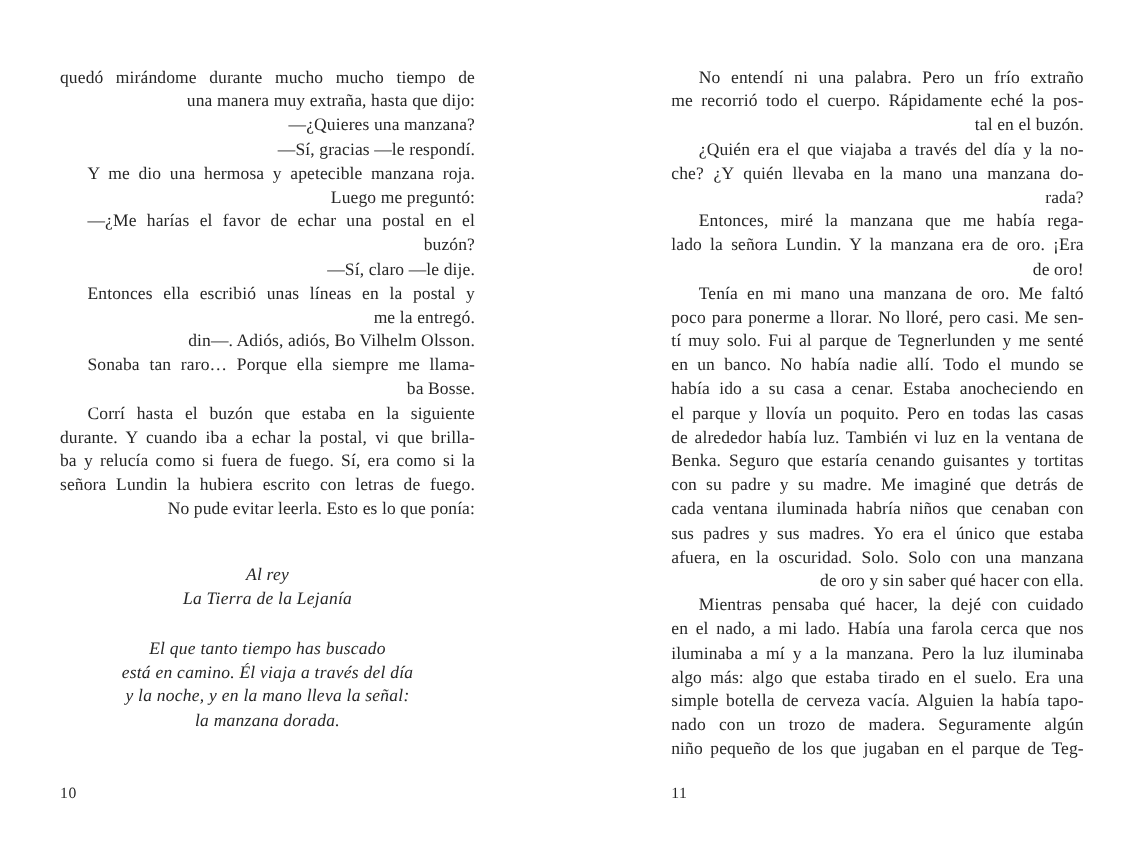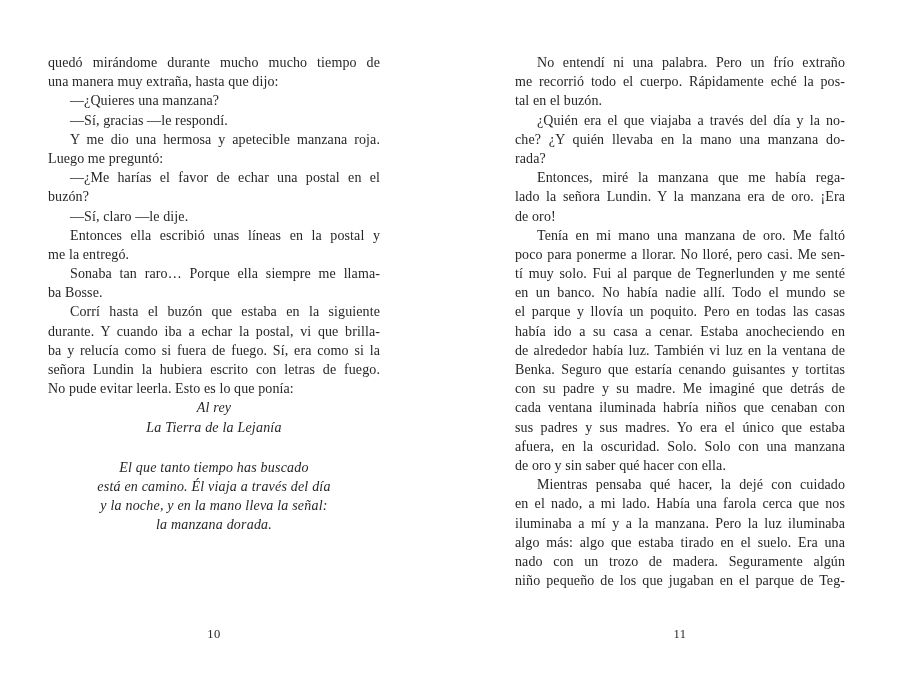--- a/index.html
+++ b/index.html
@@ -14,61 +14,62 @@
     font-family: "Liberation Serif", "DejaVu Serif", serif;
     color: #262626;
     overflow: hidden;
   }
   .page {
     position: absolute;
     top: 0;
     height: 680px;
   }
   .page-left  { left: 48px;  width: 332px; }
-  .page-right { left: 515px; width: 330px; }
+  .page-right { left: 537px; width: 330px; }
   .text-block {
     position: absolute;
     top: 53px;
     left: 0;
     right: 0;
     font-size: 14px;
     letter-spacing: 0.1px;
   }
   .line {
     line-height: 19.2px;
     height: 19.2px;
     white-space: normal;
-    text-align: left;
+    text-align: right;
   }
   .line.just {
     text-align: justify;
     text-align-last: justify;
   }
   .line.indent {
     text-indent: 22px;
   }
   .verse {
+    margin-top: 33px;
   }
   .verse-group + .verse-group {
     margin-top: 21px;
   }
   .verse-line {
     line-height: 19.2px;
     height: 19.2px;
     text-align: center;
     font-style: italic;
     font-size: 14px;
     letter-spacing: 0.2px;
   }
   .page-number {
     position: absolute;
     top: 627px;
     left: 0;
     right: 0;
-    text-align: center;
+    text-align: left;
     font-size: 12.5px;
     letter-spacing: 0.5px;
   }
 </style>
 </head>
 <body style="background: rgb(255, 255, 255); color: rgb(38, 38, 38);">
 
 <div class="spread">
 
   <section class="page page-left">
@@ -78,20 +79,21 @@
           <div class="line">una manera muy extraña, hasta que dijo:</div>
           <div class="line indent">—¿Quieres una manzana?</div>
           <div class="line indent">—Sí, gracias —le respondí.</div>
           <div class="line just indent">Y me dio una hermosa y apetecible manzana roja.</div>
           <div class="line">Luego me preguntó:</div>
           <div class="line just indent">—¿Me harías el favor de echar una postal en el</div>
           <div class="line">buzón?</div>
           <div class="line indent">—Sí, claro —le dije.</div>
           <div class="line just indent">Entonces ella escribió unas líneas en la postal y</div>
           <div class="line">me la entregó.</div>
+          <div class="line">din—. Adiós, adiós, Bo Vilhelm Olsson.</div>
           <div class="line just indent">Sonaba tan raro… Porque ella siempre me llama-</div>
           <div class="line">ba Bosse.</div>
           <div class="line just indent">Corrí hasta el buzón que estaba en la siguiente</div>
           <div class="line just">durante. Y cuando iba a echar la postal, vi que brilla-</div>
           <div class="line just">ba y relucía como si fuera de fuego. Sí, era como si la</div>
           <div class="line just">señora Lundin la hubiera escrito con letras de fuego.</div>
           <div class="line">No pude evitar leerla. Esto es lo que ponía:</div>
         </div>
       <div class="verse">
         <div class="verse-group">
@@ -118,33 +120,34 @@
           <div class="line just indent">¿Quién era el que viajaba a través del día y la no-</div>
           <div class="line just">che? ¿Y quién llevaba en la mano una manzana do-</div>
           <div class="line">rada?</div>
           <div class="line just indent">Entonces, miré la manzana que me había rega-</div>
           <div class="line just">lado la señora Lundin. Y la manzana era de oro. ¡Era</div>
           <div class="line">de oro!</div>
           <div class="line just indent">Tenía en mi mano una manzana de oro. Me faltó</div>
           <div class="line just">poco para ponerme a llorar. No lloré, pero casi. Me sen-</div>
           <div class="line just">tí muy solo. Fui al parque de Tegnerlunden y me senté</div>
           <div class="line just">en un banco. No había nadie allí. Todo el mundo se</div>
+          <div class="line just">había ido a su casa a cenar. Estaba anocheciendo en</div>
           <div class="line just">el parque y llovía un poquito. Pero en todas las casas</div>
-          <div class="line just">había ido a su casa a cenar. Estaba anocheciendo en</div>
           <div class="line just">de alrededor había luz. También vi luz en la ventana de</div>
           <div class="line just">Benka. Seguro que estaría cenando guisantes y tortitas</div>
           <div class="line just">con su padre y su madre. Me imaginé que detrás de</div>
           <div class="line just">cada ventana iluminada habría niños que cenaban con</div>
           <div class="line just">sus padres y sus madres. Yo era el único que estaba</div>
           <div class="line just">afuera, en la oscuridad. Solo. Solo con una manzana</div>
           <div class="line">de oro y sin saber qué hacer con ella.</div>
           <div class="line just indent">Mientras pensaba qué hacer, la dejé con cuidado</div>
           <div class="line just">en el nado, a mi lado. Había una farola cerca que nos</div>
           <div class="line just">iluminaba a mí y a la manzana. Pero la luz iluminaba</div>
           <div class="line just">algo más: algo que estaba tirado en el suelo. Era una</div>
+          <div class="line just">simple botella de cerveza vacía. Alguien la había tapo-</div>
           <div class="line just">nado con un trozo de madera. Seguramente algún</div>
           <div class="line just">niño pequeño de los que jugaban en el parque de Teg-</div>
         </div>
     </div>
     <div class="page-number">11</div>
   </section>
 
 </div>
 
 </body></html>

